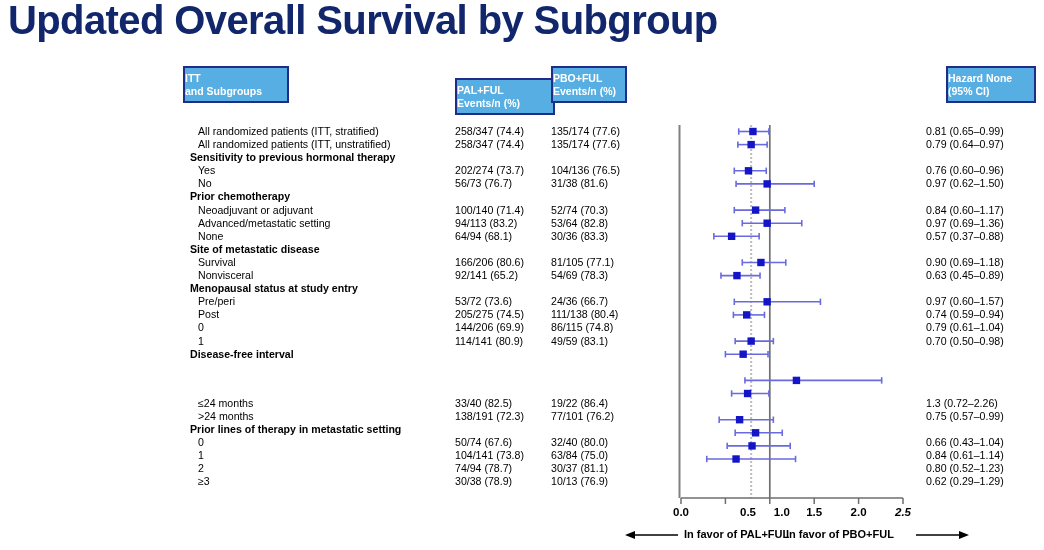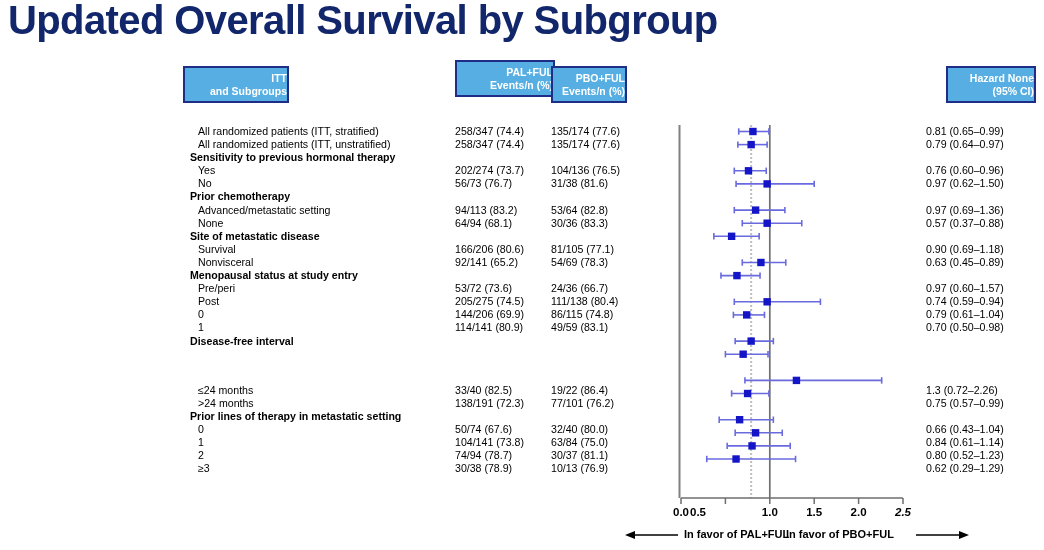--- a/index.html
+++ b/index.html
@@ -22,27 +22,27 @@
   }
 
   
   .hdrbox{
     position:absolute;
     background:#56AEE2;
     border:2px solid #1F2D87;
     color:#ffffff;
     font-size:10.5px;
     font-weight:bold;
-    text-align:right;
+    text-align:left;
     line-height:12.5px;
     padding-top:4px;
     box-sizing:border-box;
   }
   #hdr-itt   {left:183px;top:66px;width:106px;height:37px;}
-  #hdr-pal   {left:455px;top:60px;width:100px;height:37px;}
+  #hdr-pal   {left:455px;top:78px;width:100px;height:37px;}
   #hdr-pbo   {left:551px;top:66px;width:76px;height:37px;}
   #hdr-hr    {left:946px;top:66px;width:90px;height:37px;}
 
   
   #rows{position:absolute;left:0;top:125px;width:1044px;}
   .row{position:relative;height:13.1px;}
   .lbl{
     position:absolute;left:192px;top:0;
     font-size:10.6px;color:#000;white-space:nowrap;line-height:13px;
   }
@@ -129,20 +129,26 @@
         <div class="hr">0.76 (0.60–0.96)</div>
       </div>
       <div class="row" style="top: 0px; padding-left: 8px;">
         <div class="lbl sub">No</div>
         <div class="pal">56/73 (76.7)</div>
         <div class="pbo">31/38 (81.6)</div>
         <div class="hr">0.97 (0.62–1.50)</div>
       </div>
       <div class="row" style="top: 0px;">
         <div class="lbl head">Prior chemotherapy</div>
+      </div>
+      <div class="row" style="top: 0px;">
+        <div class="lbl sub">Neoadjuvant or adjuvant</div>
+        <div class="pal">100/140 (71.4)</div>
+        <div class="pbo">52/74 (70.3)</div>
+        <div class="hr">0.84 (0.60–1.17)</div>
       </div>
       <div class="row" style="top: 0px;">
         <div class="lbl sub">Advanced/metastatic setting</div>
         <div class="pal">94/113 (83.2)</div>
         <div class="pbo">53/64 (82.8)</div>
         <div class="hr">0.97 (0.69–1.36)</div>
       </div>
       <div class="row" style="top: 0px;">
         <div class="lbl sub">None</div>
         <div class="pal">64/94 (68.1)</div>
@@ -365,18 +371,18 @@
     </div>
 
   <div id="footnote"><svg width="1044" height="22">
         <line x1="632" y1="11" x2="678" y2="11" stroke="#000" stroke-width="1.7"></line>
         <polygon points="625,11 635,7 635,15" fill="#000"></polygon>
         <line x1="916" y1="11" x2="962" y2="11" stroke="#000" stroke-width="1.7"></line>
         <polygon points="969,11 959,7 959,15" fill="#000"></polygon>
       </svg><div class="fn-text" style="left: 684px; top: 4px;">In favor of PAL+FUL</div><div class="fn-text" style="left: 786px; top: 4px;">In favor of PBO+FUL</div></div>
 
 <div class="axlabel" style="left: 661px; top: 506px;">0.0</div>
-    <div class="axlabel" style="left: 678px; top: 506px;">0.5</div>
-    <div class="axlabel" style="left: 749.8px; top: 506px;">1.0</div>
+    <div class="axlabel" style="left: 728px; top: 506px;">0.5</div>
+    <div class="axlabel" style="left: 749.8px; top: 506px; text-align: right;">1.0</div>
     <div class="axlabel" style="left: 794.2px; top: 506px;">1.5</div>
     <div class="axlabel" style="left: 838.6px; top: 506px;">2.0</div>
     <div class="axlabel" style="left: 883px; top: 506px; font-style: italic;">2.5</div>
   </div>
 
 </body></html>

